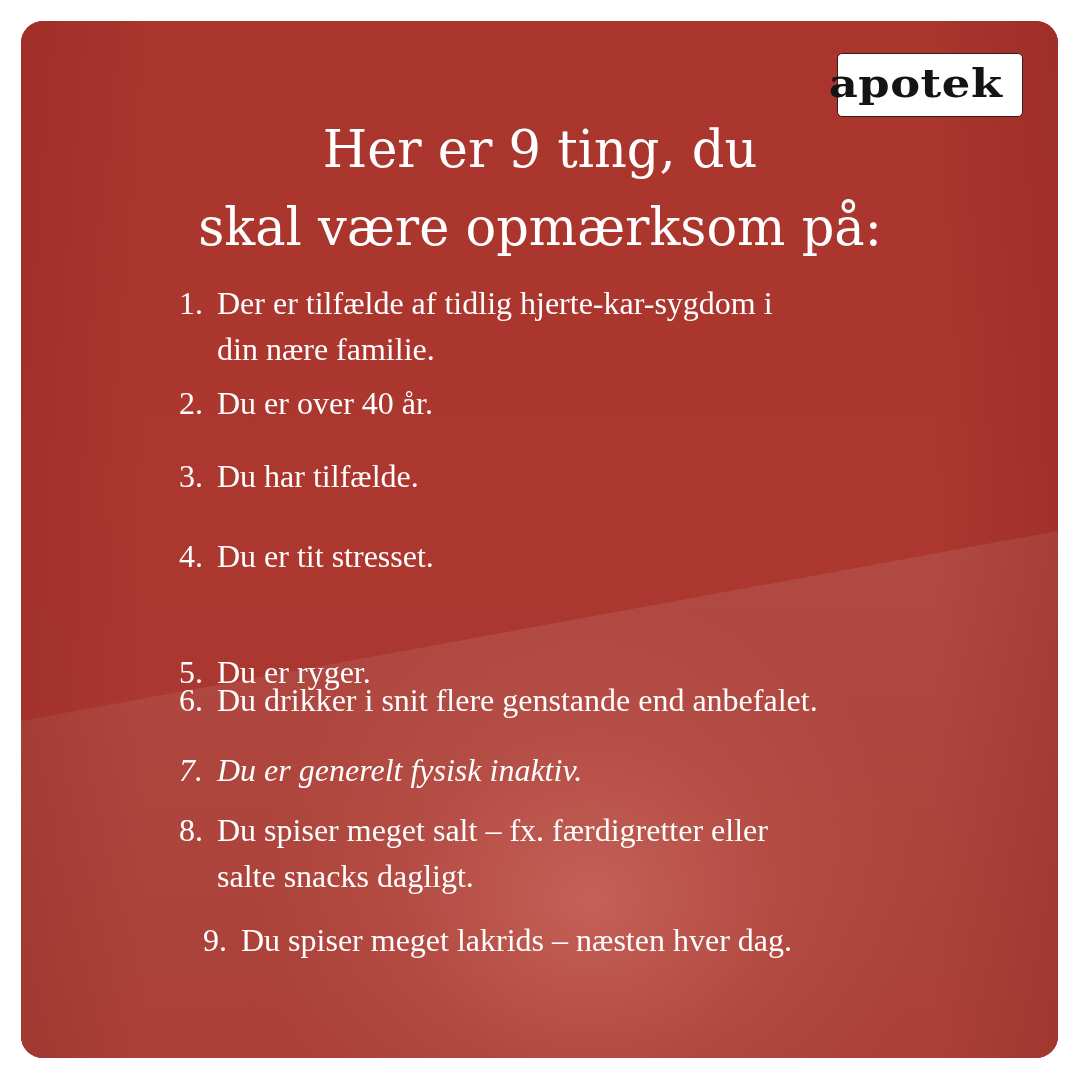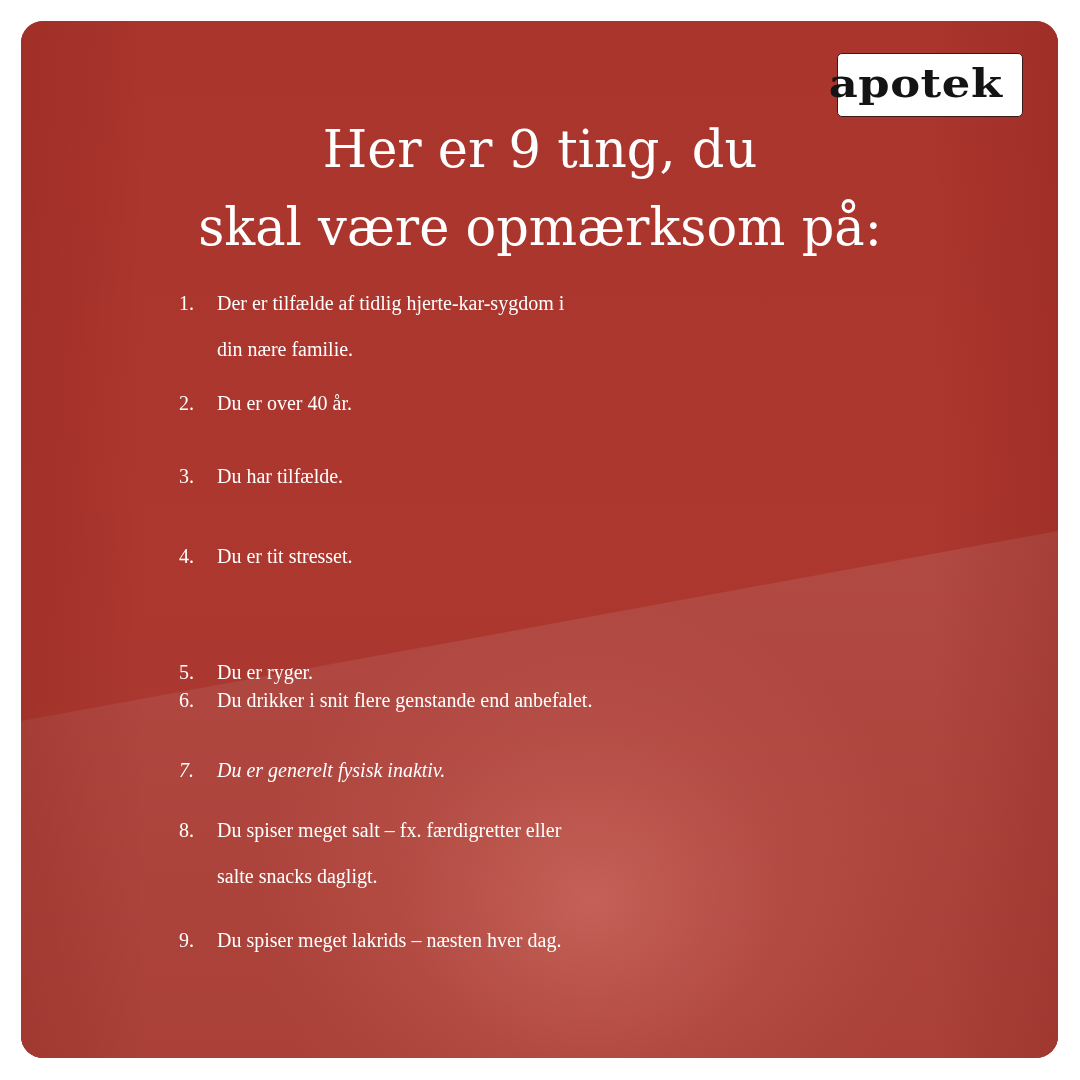--- a/index.html
+++ b/index.html
@@ -81,21 +81,21 @@
       position: absolute;
       left: 0; top: 0;
       width: 1080px; height: 1080px;
       z-index: 5;
     }
     .item {
       position: absolute;
       left: 179px;
       color: #ffffff;
       font-family: "Liberation Serif", serif;
-      font-size: 20px;
+      font-size: 32px;
       line-height: 46px;
       white-space: nowrap;
     }
     .item .num {
       display: inline-block;
       width: 38px;
     }
     .item .cont {
       display: block;
       padding-left: 38px;
@@ -140,16 +140,16 @@
   <div class="item" style="top:677px;">
     <span class="num">6.</span><span>Du drikker i snit flere genstande end anbefalet.</span>
   </div>
   <div class="item" style="top:747px;font-style:italic;">
     <span class="num">7.</span><span>Du er generelt fysisk inaktiv.</span>
   </div>
   <div class="item" style="top:807px;">
     <span class="num">8.</span><span>Du spiser meget salt – fx. færdigretter eller</span>
     <span class="cont">salte snacks dagligt.</span>
   </div>
-  <div class="item" style="top:917px;">
+  <div class="item" style="top:917px;margin-left:24px;">
     <span class="num">9.</span><span>Du spiser meget lakrids – næsten hver dag.</span>
   </div>
 </div>
 
 </body></html>

